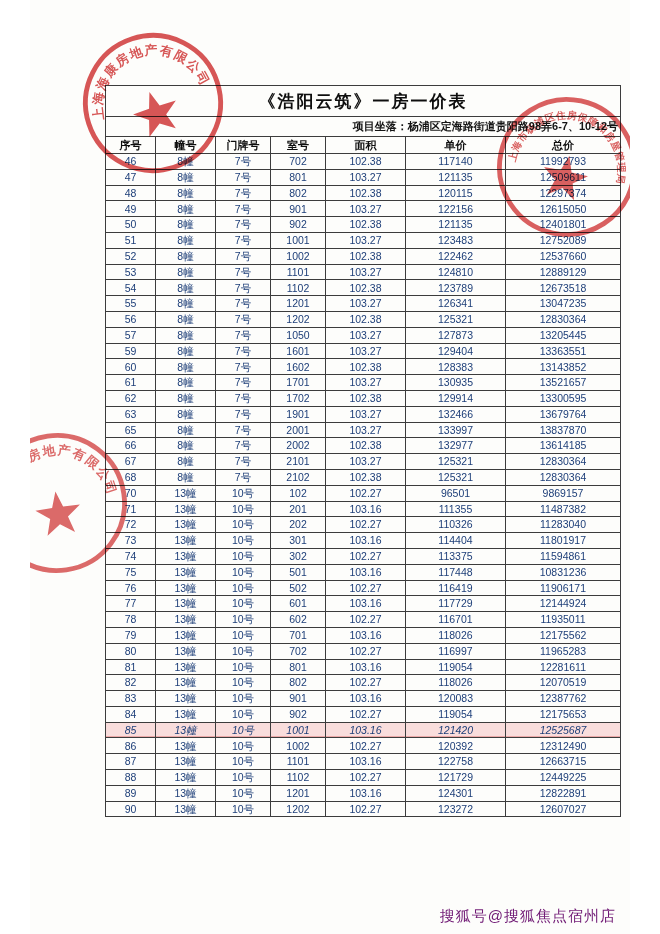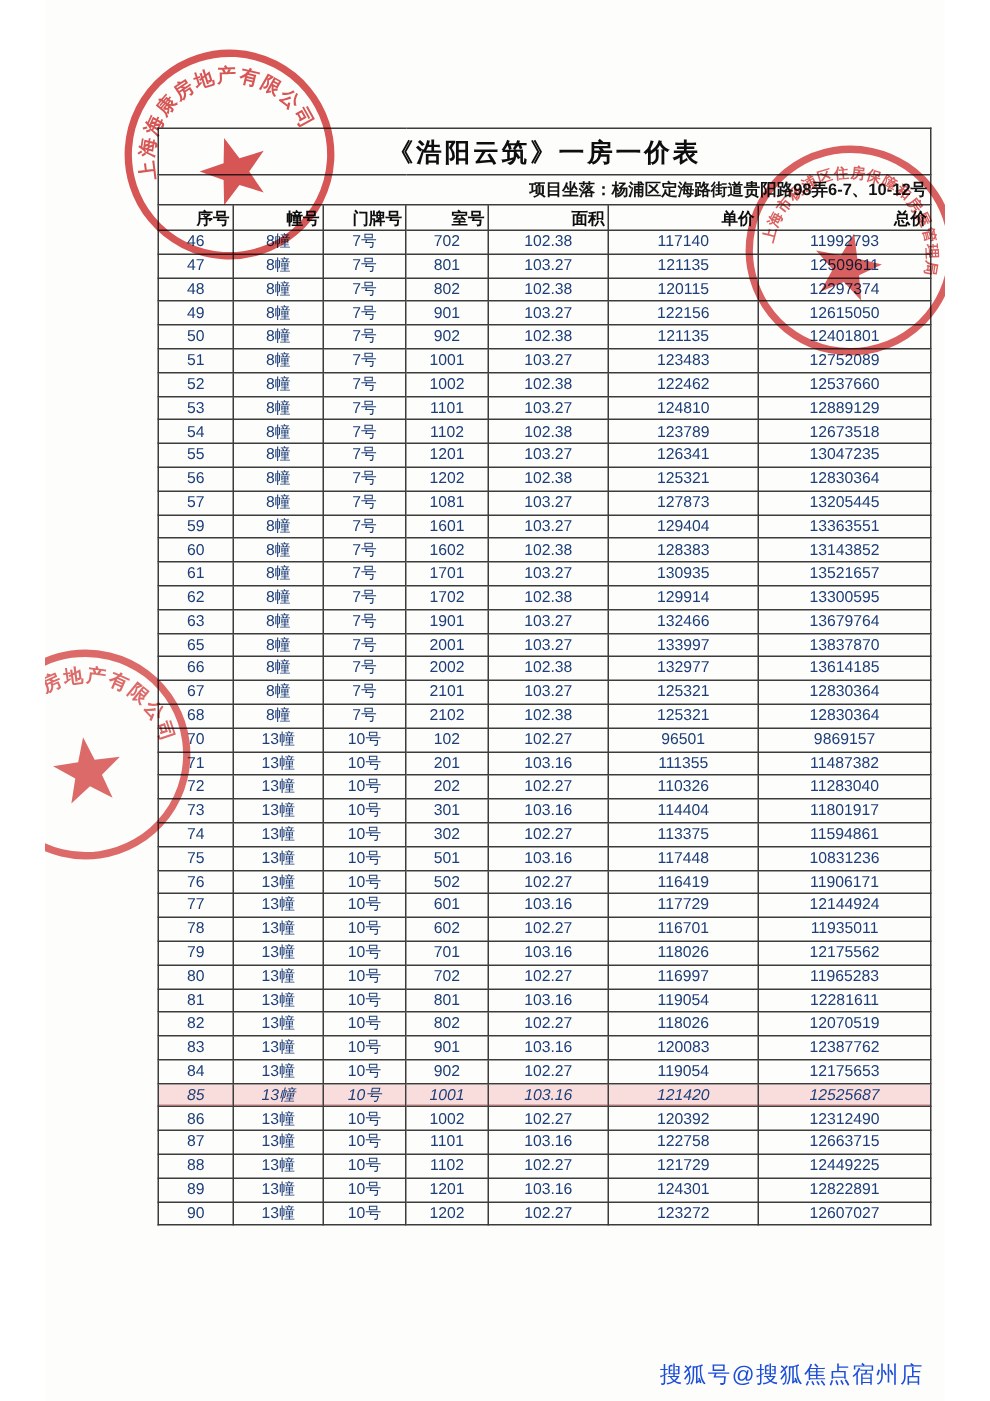--- a/index.html
+++ b/index.html
@@ -39,21 +39,21 @@
     font-weight:600;
     color:#141414;
     text-align:right;
     padding-left:5px;
   }
   tr.header-row th{
     height:16px;
     font-size:11px;
     font-weight:700;
     color:#0e0e0e;
-    text-align:right;
+    text-align:center;
   }
   tbody td{
     height:14.8px;
     font-size:10.5px;
     color:#1d3e78;
     text-align:center;
     line-height:1;
   }
   
   tbody tr:nth-child(37) td{
@@ -76,21 +76,21 @@
     font-weight:700;
     letter-spacing:2px;
     font-family:"Liberation Sans","DejaVu Sans",sans-serif;
   }
   .stamp circle{stroke:#cf2c2c;fill:none;stroke-width:6.5;}
   .stamp polygon{fill:#cf2c2c;}
   .watermark{
     position:absolute;
     right:14px;bottom:8px;
     font-size:15px;
-    color:#1d4ed8;
+    color:#701a75;
     letter-spacing:1px;
   }
 </style>
 </head>
 <body>
 
 <div class="page">
 
   <table class="price-table">
     <colgroup>
@@ -216,21 +216,21 @@
           <td>7号</td>
           <td>1202</td>
           <td>102.38</td>
           <td>125321</td>
           <td>12830364</td>
         </tr>
         <tr>
           <td>57</td>
           <td>8幢</td>
           <td>7号</td>
-          <td>1081</td>
+          <td>1050</td>
           <td>103.27</td>
           <td>127873</td>
           <td>13205445</td>
         </tr>
         <tr>
           <td>59</td>
           <td>8幢</td>
           <td>7号</td>
           <td>1601</td>
           <td>103.27</td>

